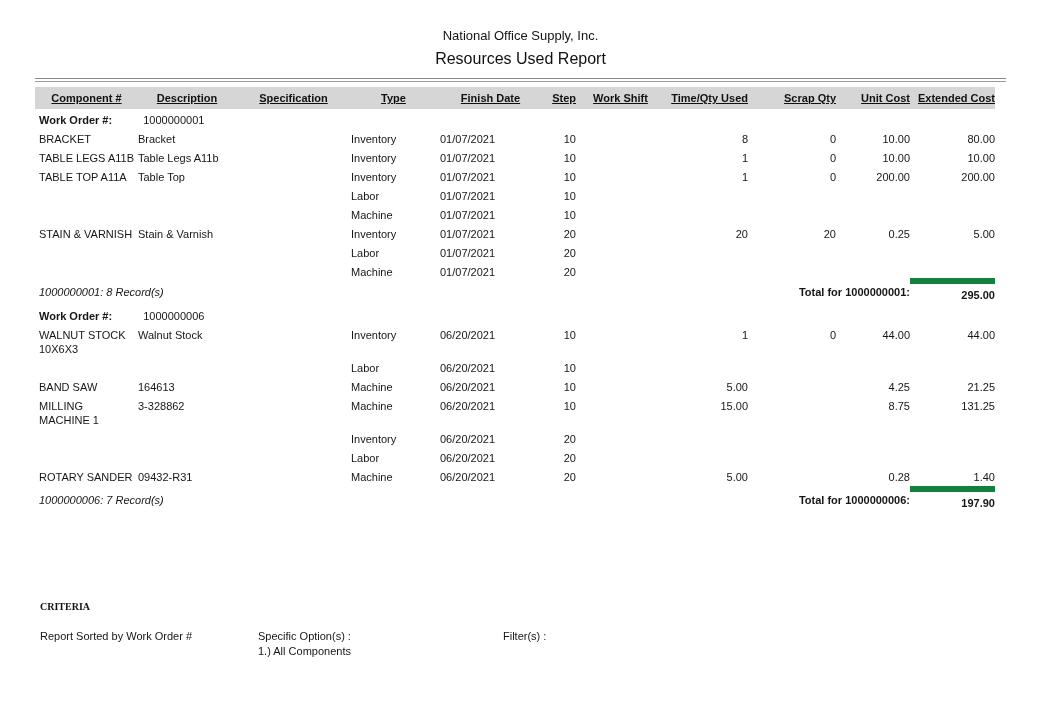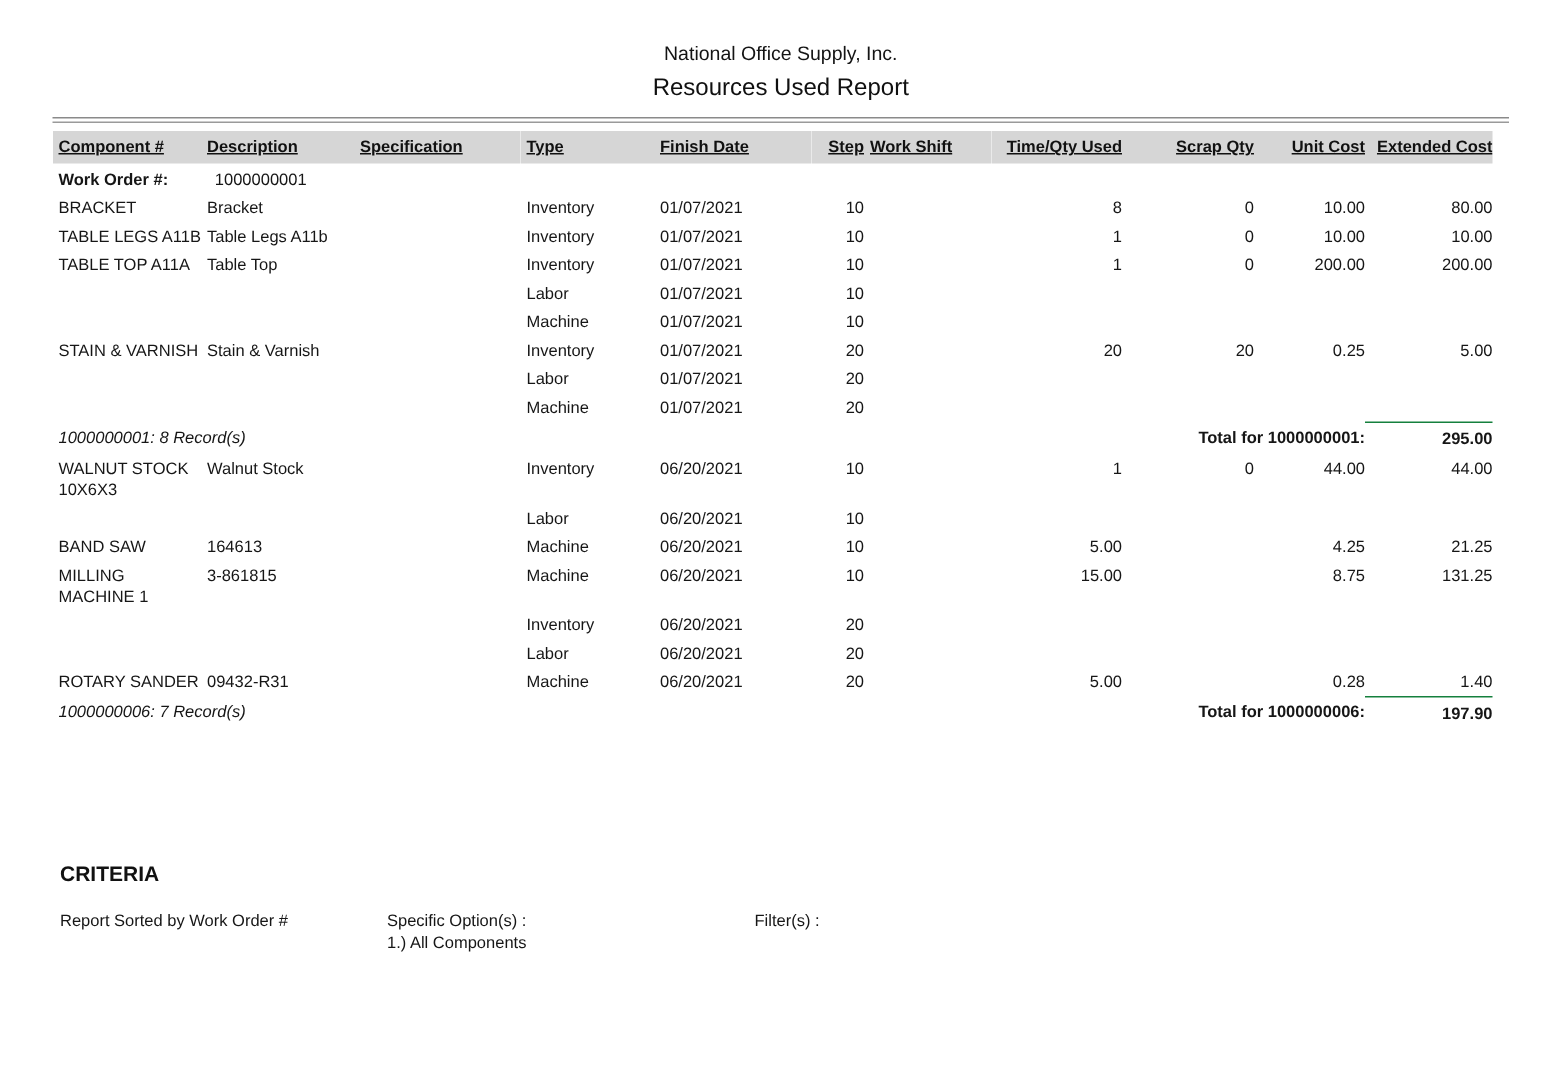--- a/index.html
+++ b/index.html
@@ -36,45 +36,45 @@
     margin: 5px 0 0 35px;
     width: 960px;
     border-collapse: collapse;
     table-layout: fixed;
     font-size: 11px;
   }
   table.report thead tr { background: #d6d6d6; }
   table.report th {
     font-weight: bold;
     text-decoration: underline;
-    text-align: left;
+    text-align: center;
     padding: 5px 0 5px 4px;
     white-space: nowrap;
     color: #111;
     overflow: hidden;
   }
   table.report th.ar { text-align: right; padding: 5px 0 5px 0; }
   table.report td {
     vertical-align: top;
     padding: 3px 0 2px 4px;
     line-height: 14px;
     overflow: hidden;
     word-wrap: break-word;
   }
   table.report td.ar { text-align: right; padding-left: 0; }
   tr.wo-row td { font-weight: bold; padding-top: 4px; }
   tr.wo-row td .wo-num { font-weight: normal; margin-left: 28px; }
   tr.group-footer td, tr.report-footer td { padding-top: 4px; padding-bottom: 3px; margin-left: 44px; }
   td.rec-count { font-style: italic; font-weight: normal; }
   td.total-label { font-weight: bold; text-align: right; padding-left: 0; }
-  td.total-value { font-weight: bold; text-align: right; padding-left: 0; border-top: 1px solid #15803d; }
+  td.total-value { font-weight: bold; text-align: right; padding-left: 0; border-top: 6px solid #15803d; }
   tr.spacer td { height: 22px; padding: 0; }
 
   .criteria { margin: 66px 0 0 40px; font-size: 11px; }
-  .criteria-heading { font-size: 14px; font-weight: bold; color: #111; }
+  .criteria-heading { font-size: 10px; font-weight: bold; color: #111; font-family: Liberation Serif, serif; }
   .criteria-cols { display: flex; margin-top: 17px; align-items: flex-start; }
   .crit-col-1 { width: 218px; }
   .crit-col-2 { width: 245px; }
   .crit-col-3 { flex: 1; }
   .crit-line { line-height: 15px; }
 </style>
 </head>
 <body>
 
 <div class="page">
@@ -219,20 +219,23 @@
           <td class="ar"></td>
           <td class="ar"></td>
           <td class="ar"></td>
           <td class="ar"></td>
         </tr>
         <tr class="group-footer">
           <td class="rec-count" colspan="5">1000000001: 8 Record(s)</td>
           <td class="total-label" colspan="5">Total for 1000000001:</td>
           <td class="total-value">295.00</td>
         </tr>
+        <tr class="wo-row">
+          <td colspan="11"><span>Work Order #: </span><span class="wo-num">1000000006</span></td>
+        </tr>
         <tr>
           <td class="al">WALNUT STOCK 10X6X3</td>
           <td class="al">Walnut Stock</td>
           <td class="al"></td>
           <td class="al">Inventory</td>
           <td class="al">06/20/2021</td>
           <td class="ar">10</td>
           <td class="al"></td>
           <td class="ar">1</td>
           <td class="ar">0</td>
@@ -260,21 +263,21 @@
           <td class="al">06/20/2021</td>
           <td class="ar">10</td>
           <td class="al"></td>
           <td class="ar">5.00</td>
           <td class="ar"></td>
           <td class="ar">4.25</td>
           <td class="ar">21.25</td>
         </tr>
         <tr>
           <td class="al">MILLING MACHINE 1</td>
-          <td class="al">3-861815</td>
+          <td class="al">3-328862</td>
           <td class="al"></td>
           <td class="al">Machine</td>
           <td class="al">06/20/2021</td>
           <td class="ar">10</td>
           <td class="al"></td>
           <td class="ar">15.00</td>
           <td class="ar"></td>
           <td class="ar">8.75</td>
           <td class="ar">131.25</td>
         </tr>

